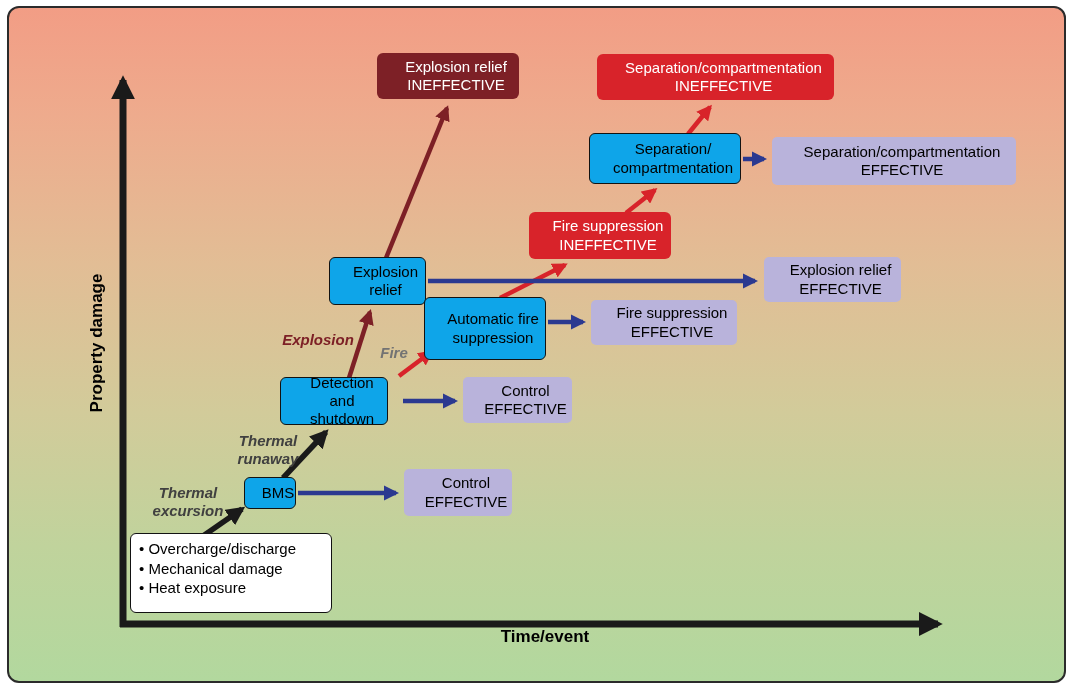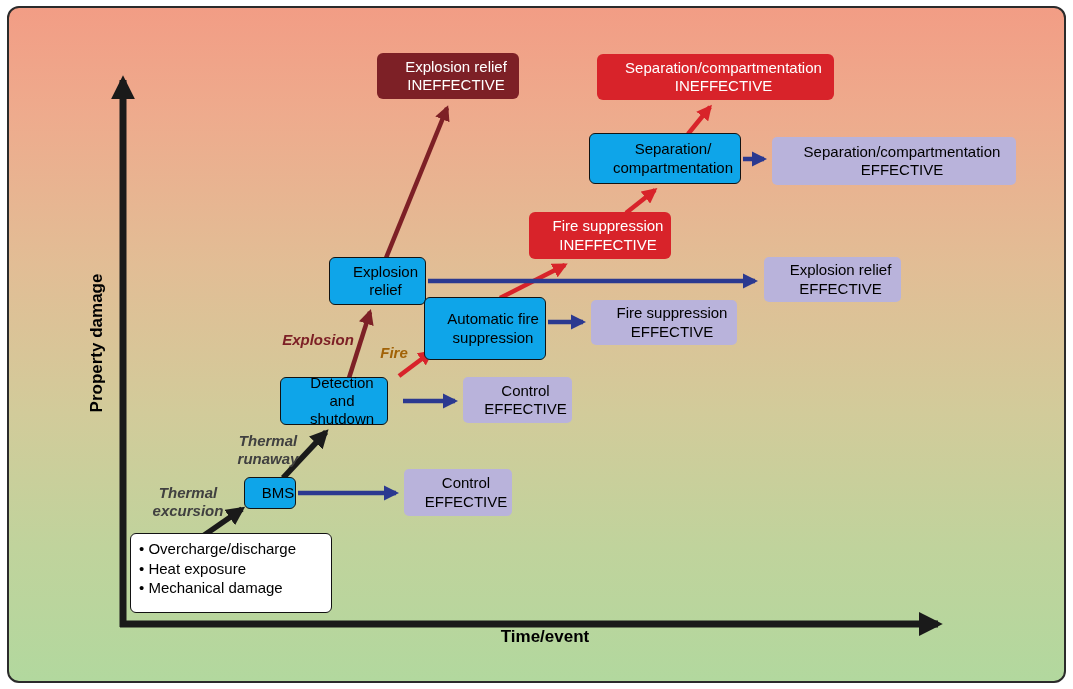--- a/index.html
+++ b/index.html
@@ -23,21 +23,21 @@
   .fault {
     position:absolute; background:#ffffff; border:1.5px solid #121212; border-radius:6px;
     font-size:15px; line-height:1.3; padding:5px 8px; color:#000;
   }
   .pathlabel {
     position:absolute; transform:translate(-50%,-50%);
     font-style:italic; font-weight:bold; font-size:15px;
     text-align:center; white-space:pre-line; line-height:1.2; color:#404040;
   }
   .pathlabel.maroon { color:#7d2026; }
-  .pathlabel.red { color:#a16207; }
+  .pathlabel.red { color:#737373; }
   .ylabel {
     position:absolute; left:97px; top:343px;
     transform:translate(-50%,-50%) rotate(-90deg);
     font-size:17px; font-weight:bold; color:#000; white-space:nowrap;
   }
   .xlabel {
     position:absolute; left:545px; top:637px;
     transform:translate(-50%,-50%);
     font-size:17px; font-weight:bold; color:#000; white-space:nowrap;
   }
@@ -122,22 +122,22 @@
   <div class="box white" style="left:280px;top:377px;width:108px;height:48px">Detection and
 shutdown</div>
 
   <div class="box lav" style="left:404px;top:469px;width:108px;height:47px">Control
 EFFECTIVE</div>
 
   <div class="box white" style="left:244px;top:477px;width:52px;height:32px">BMS</div>
 
   <div class="fault" style="left:130px;top:533px;width:202px;height:80px">
     <div>• Overcharge/discharge</div>
+    <div>• Mechanical damage</div>
     <div>• Heat exposure</div>
-    <div>• Mechanical damage</div>
   </div>
 
   <div class="pathlabel" style="left:188px;top:502px">Thermal
 excursion</div>
   <div class="pathlabel" style="left:268px;top:450px">Thermal
 runaway</div>
   <div class="pathlabel maroon" style="left:318px;top:340px">Explosion</div>
   <div class="pathlabel red" style="left:394px;top:353px">Fire</div>
 
 </div>

